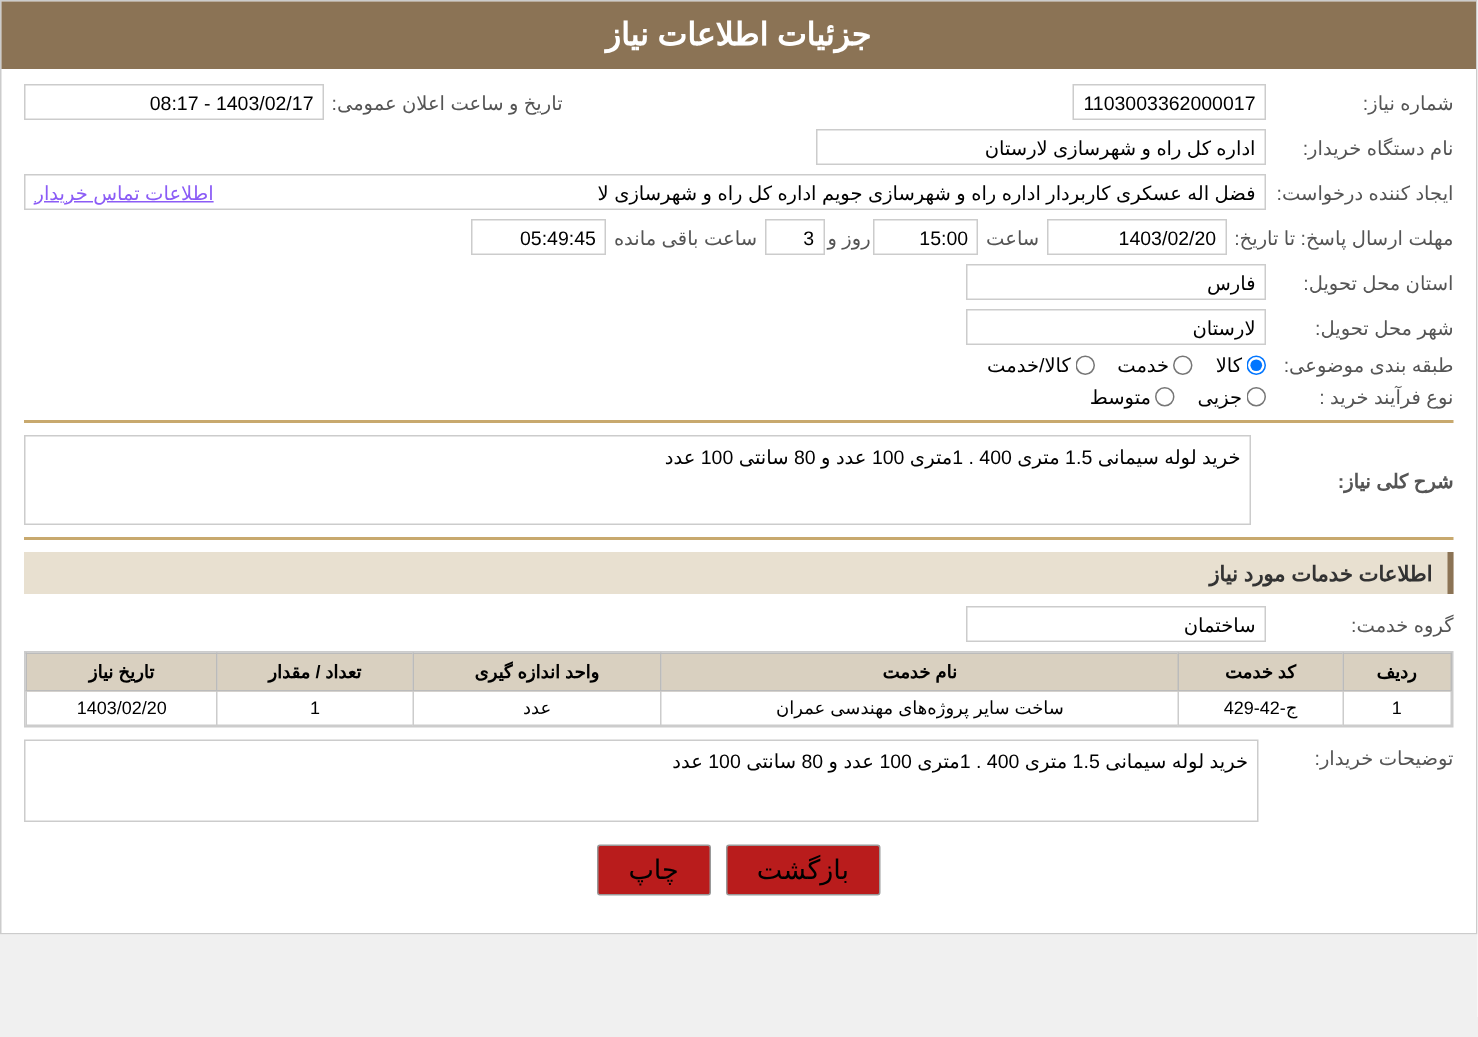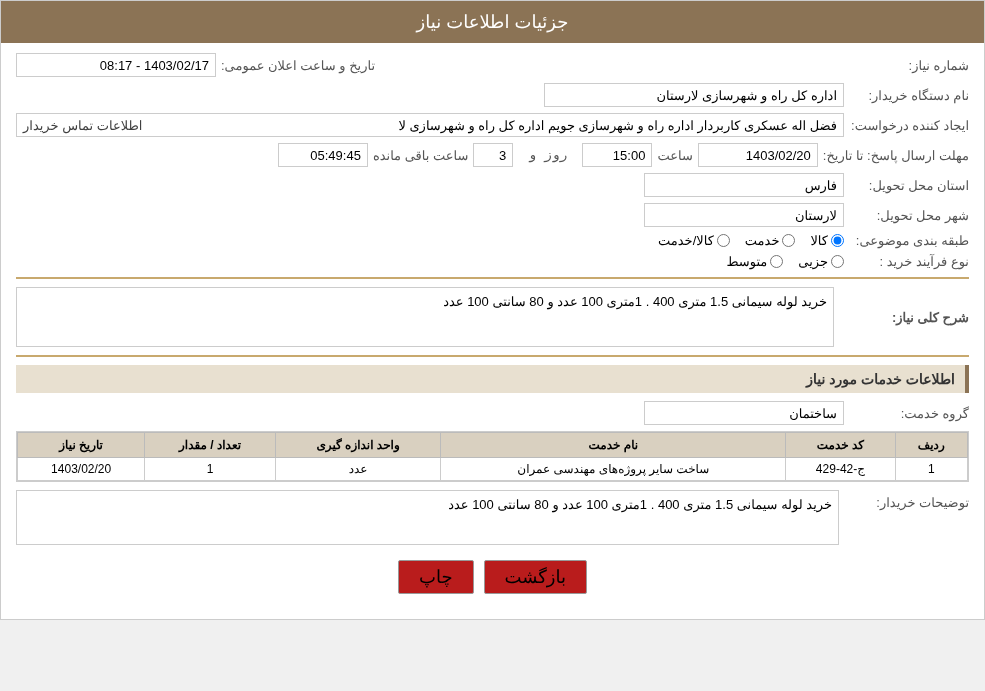--- a/index.html
+++ b/index.html
@@ -13,22 +13,22 @@
       max-width: 985px;
       margin: 0 auto;
       background: #fff;
       border: 1px solid #ccc;
     }
     .page-header {
       background: #8B7355;
       color: #fff;
       text-align: center;
       padding: 10px;
-      font-size: 18px;
-      font-weight: normal;
+      font-size: 21px;
+      font-weight: bold;
     }
     .content {
       padding: 10px 15px;
     }
     .info-row {
       display: flex;
       align-items: center;
       margin-bottom: 6px;
       flex-wrap: nowrap;
     }
@@ -45,21 +45,21 @@
       background: #fff;
       padding: 3px 6px;
       min-width: 80px;
       height: 24px;
       display: inline-flex;
       align-items: center;
     }
     .value-box.wide { min-width: 300px; }
     .value-box.medium { min-width: 200px; }
     .value-box.small { min-width: 120px; }
-    .link-blue { color: #404040; cursor: pointer; }
+    .link-blue { color: #8b5cf6; text-decoration: underline; cursor: pointer; }
     .section-divider {
       border: none;
       border-top: 2px solid #c8a96e;
       margin: 8px 0;
     }
     .datetime-label {
       color: #555;
       white-space: nowrap;
     }
     .radio-group {
@@ -144,20 +144,21 @@
 <div class="page-wrapper">
 
   <div class="page-header">
     <span>جزئیات اطلاعات نیاز</span>
   </div>
 
   <div class="content">
 
     <div class="info-row">
       <span class="label">شماره نیاز:</span>
+      <span class="value-box small">1103003362000017</span>
       <span style="flex:1"></span>
       <span class="datetime-label" style="margin-left:5px;">تاریخ و ساعت اعلان عمومی:</span>
       <span class="value-box medium">1403/02/17 - 08:17</span>
     </div>
 
     <div class="info-row">
       <span class="label">نام دستگاه خریدار:</span>
       <span class="value-box wide">اداره کل راه و شهرسازی لارستان</span>
     </div>
 
@@ -167,21 +168,21 @@
         <span>فضل اله عسکری کاربردار اداره راه و شهرسازی جویم اداره کل راه و شهرسازی لا</span>
         <span class="link-blue">اطلاعات تماس خریدار</span>
       </span>
     </div>
 
     <div class="info-row">
       <span class="label">مهلت ارسال پاسخ: تا تاریخ:</span>
       <span class="value-box small">1403/02/20</span>
       <span class="datetime-label" style="margin: 0 5px;">ساعت</span>
       <span class="value-box" style="min-width:70px;text-align:right;">15:00</span>
-      <span class="datetime-label" style="margin: 0 15px; font-family: Liberation Mono, monospace;">روز و</span>
+      <span class="datetime-label" style="margin: 0 2px;">روز و</span>
       <span class="value-box" style="min-width:40px;">3</span>
       <span class="datetime-label" style="margin: 0 5px;">ساعت باقی مانده</span>
       <span class="value-box" style="min-width:90px;margin-left:27px;">05:49:45</span>
     </div>
 
     <div class="info-row">
       <span class="label">استان محل تحویل:</span>
       <span class="value-box medium">فارس</span>
     </div>
 

